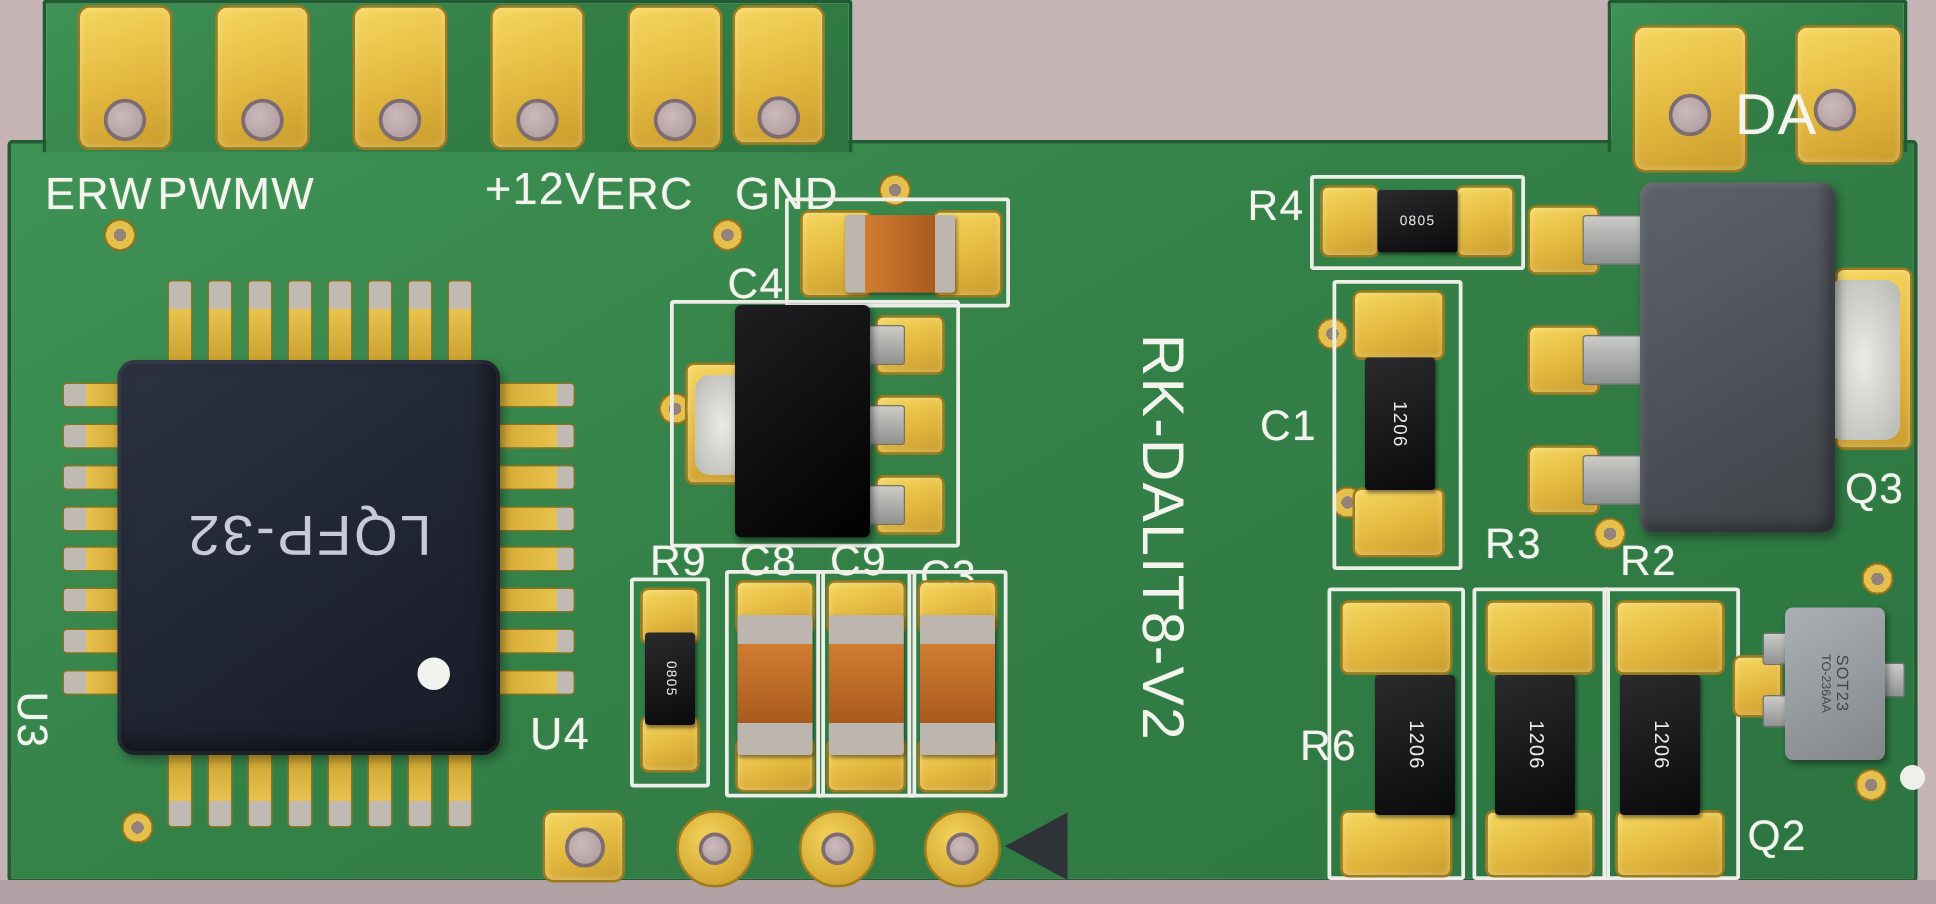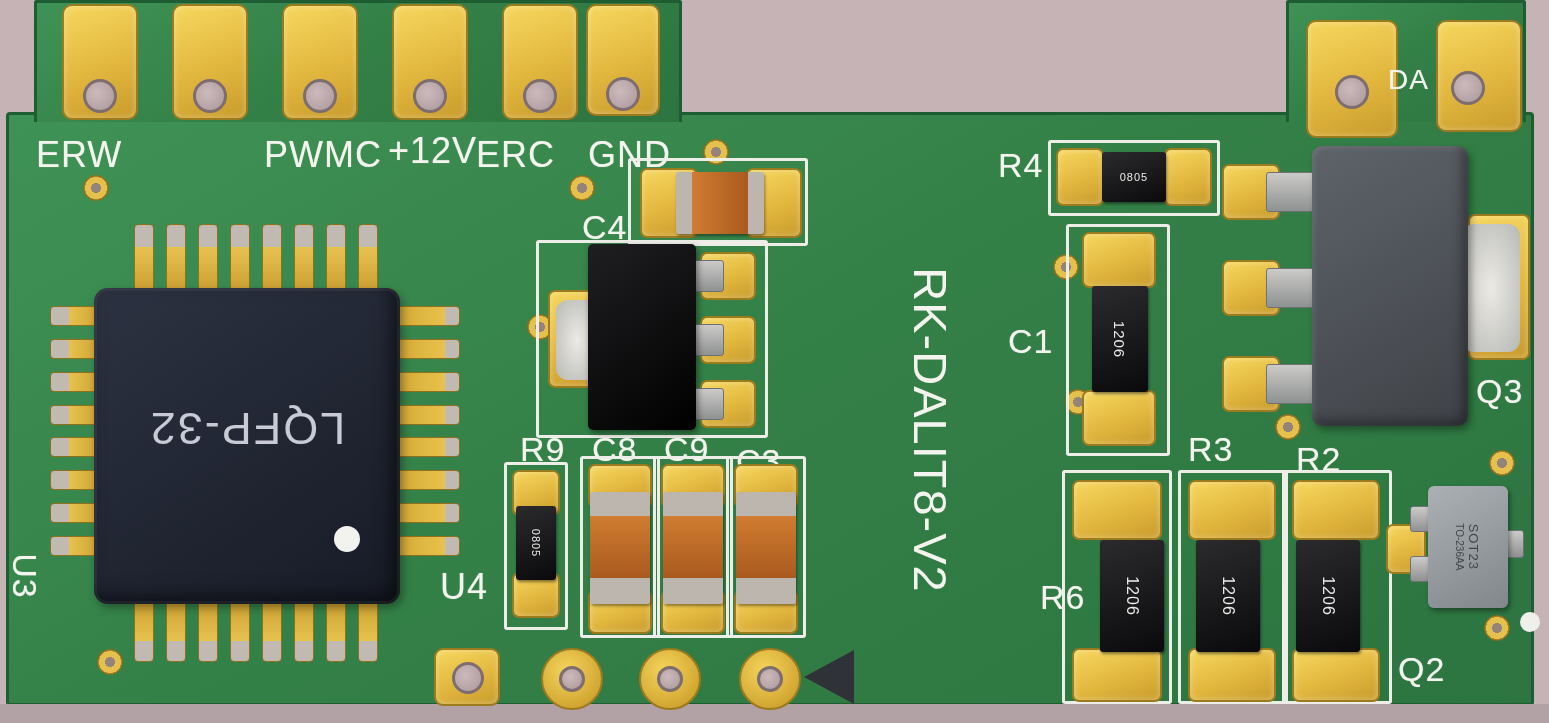--- a/index.html
+++ b/index.html
@@ -148,30 +148,30 @@
   <div class="pad conn-pad" style="left:392px;top:4px;width:76px;height:116px"></div>
   <div class="pad conn-pad" style="left:502px;top:4px;width:76px;height:116px"></div>
   <div class="pad conn-pad" style="left:586px;top:4px;width:74px;height:112px"></div>
   <div class="hole" style="left:83px;top:79px;width:34px;height:34px"></div>
   <div class="hole" style="left:193px;top:79px;width:34px;height:34px"></div>
   <div class="hole" style="left:303px;top:79px;width:34px;height:34px"></div>
   <div class="hole" style="left:413px;top:79px;width:34px;height:34px"></div>
   <div class="hole" style="left:523px;top:79px;width:34px;height:34px"></div>
   <div class="hole" style="left:606px;top:77px;width:34px;height:34px"></div>
   <div class="silk silk-big" style="left:36px;top:134px">ERW</div>
-  <div class="silk silk-big" style="left:264px;top:134px">PWMC</div>
+  <div class="silk silk-big" style="left:126px;top:134px">PWMW</div>
   <div class="silk silk-big" style="left:388px;top:130px">+12V</div>
   <div class="silk silk-big" style="left:476px;top:134px">ERC</div>
   <div class="silk silk-big" style="left:588px;top:134px">GND</div>
 
   <div class="pad conn-pad" style="left:1306px;top:20px;width:92px;height:118px"></div>
   <div class="pad conn-pad" style="left:1436px;top:20px;width:86px;height:112px"></div>
   <div class="hole" style="left:1335px;top:75px;width:34px;height:34px"></div>
   <div class="hole" style="left:1451px;top:71px;width:34px;height:34px"></div>
-  <div class="silk" style="left:1388px;top:64px;font-size:28px">DA</div>
+  <div class="silk" style="left:1388px;top:64px;font-size:46px">DA</div>
 
   <div class="via" style="left:83px;top:175px"></div>
   <div class="via" style="left:569px;top:175px"></div>
   <div class="via" style="left:527px;top:314px"></div>
   <div class="via" style="left:703px;top:139px"></div>
   <div class="via" style="left:97px;top:649px"></div>
   <div class="via" style="left:1053px;top:254px"></div>
   <div class="via" style="left:1065px;top:389px"></div>
   <div class="via" style="left:1275px;top:414px"></div>
   <div class="via" style="left:1489px;top:450px"></div>
@@ -215,21 +215,21 @@
       <div class="pin"></div>
       <div class="pin"></div>
       <div class="pin"></div>
       <div class="pin"></div>
     </div>
   <div class="chip-body">
     <div class="chip-marking">LQFP-32</div>
     <div class="pin1-dot"></div>
   </div>
   <div class="silk rot90" style="left:-6px;top:556px;width:60px;height:40px;text-align:center">U3</div>
-  <div class="silk silk-big" style="left:440px;top:566px">U4</div>
+  <div class="silk silk-big" style="left:424px;top:566px">U4</div>
 
   <div class="silk-box" style="left:628px;top:158px;width:180px;height:88px"></div>
   <div class="pad" style="left:640px;top:168px;width:58px;height:70px"></div>
   <div class="pad" style="left:746px;top:168px;width:56px;height:70px"></div>
   <div class="cap-horz" style="left:676px;top:172px;width:88px;height:62px"></div>
   <div class="silk" style="left:582px;top:208px">C4</div>
 
   <div class="silk-box" style="left:536px;top:240px;width:232px;height:198px"></div>
   <div class="pad" style="left:548px;top:290px;width:56px;height:98px"></div>
   <div class="blob" style="left:556px;top:300px;width:42px;height:80px"></div>
@@ -290,22 +290,22 @@
   <div class="pad" style="left:1222px;top:260px;width:58px;height:56px"></div>
   <div class="pad" style="left:1222px;top:356px;width:58px;height:56px"></div>
   <div class="pad" style="left:1468px;top:214px;width:62px;height:146px"></div>
   <div class="lead" style="left:1266px;top:172px;width:52px;height:40px"></div>
   <div class="lead" style="left:1266px;top:268px;width:52px;height:40px"></div>
   <div class="lead" style="left:1266px;top:364px;width:52px;height:40px"></div>
   <div class="blob" style="left:1462px;top:224px;width:58px;height:128px"></div>
   <div class="q3-body"></div>
   <div class="silk" style="left:1476px;top:372px">Q3</div>
 
-  <div class="silk" style="left:1188px;top:430px">R3</div>
-  <div class="silk" style="left:1296px;top:440px">R2</div>
+  <div class="silk" style="left:1188px;top:416px">R3</div>
+  <div class="silk" style="left:1296px;top:430px">R2</div>
 
   <div class="silk" style="left:1040px;top:578px">R6</div>
 
   <div class="silk-box" style="left:1062px;top:470px;width:110px;height:234px"></div>
   <div class="pad" style="left:1072px;top:480px;width:90px;height:60px"></div>
   <div class="pad" style="left:1072px;top:648px;width:90px;height:54px"></div>
   <div class="smd-black" style="left:1100px;top:540px;width:64px;height:112px">
     <span class="mark-lg rot90">1206</span>
   </div>
 

